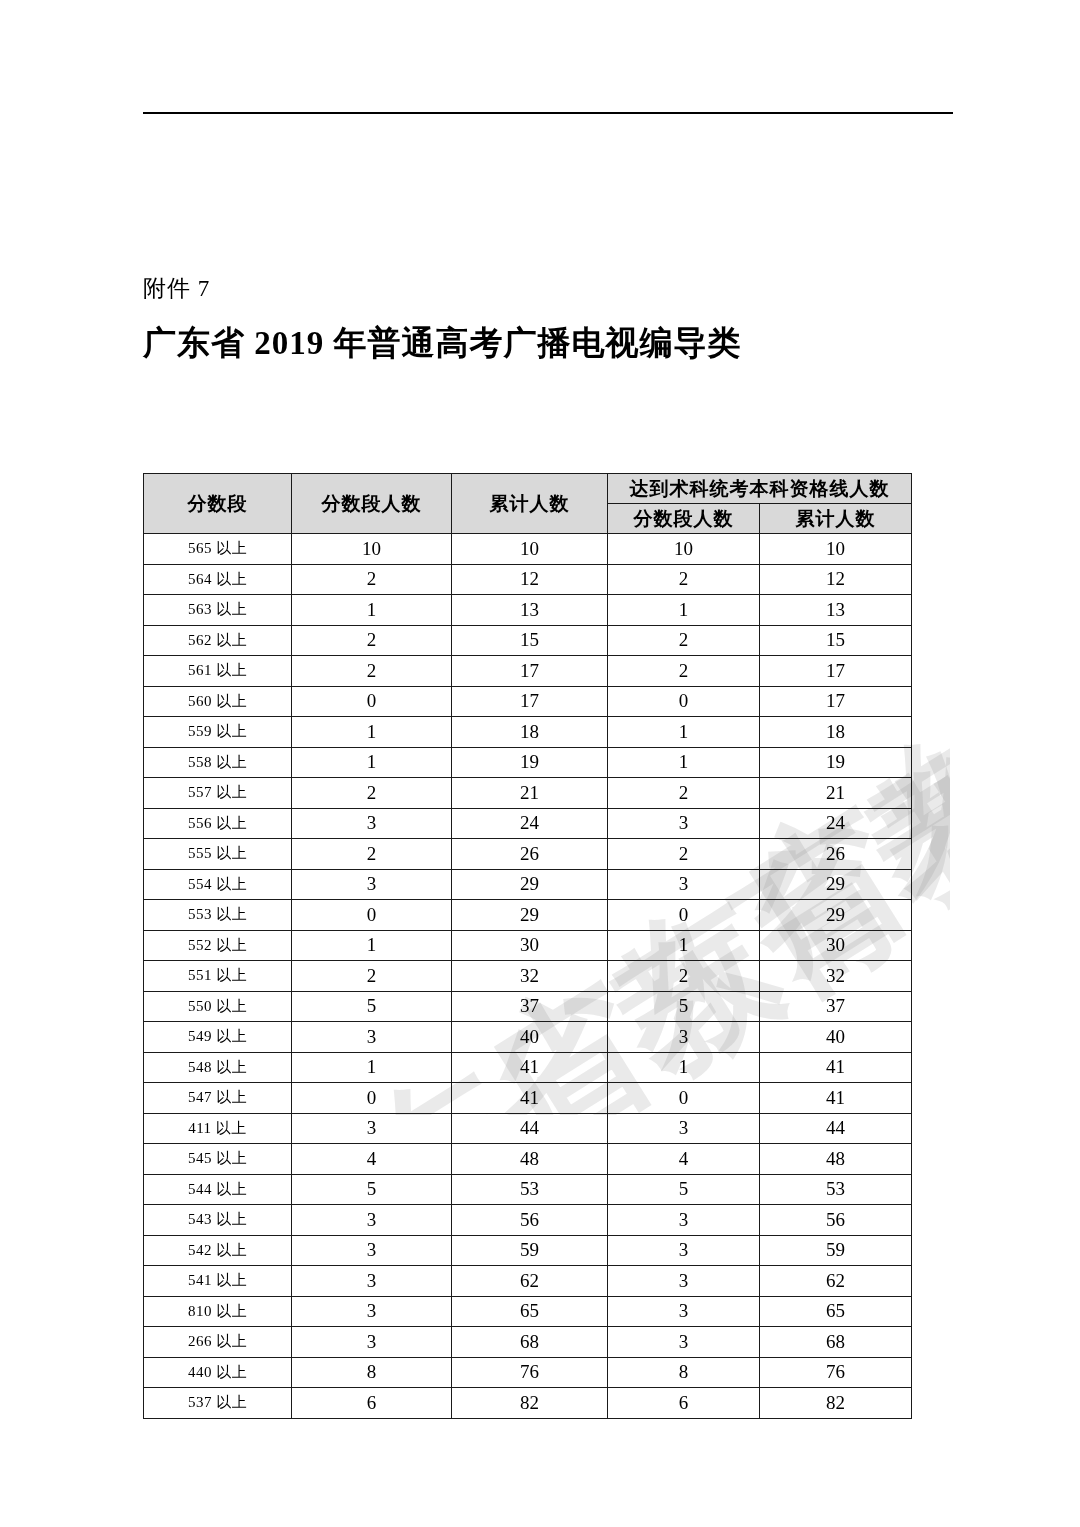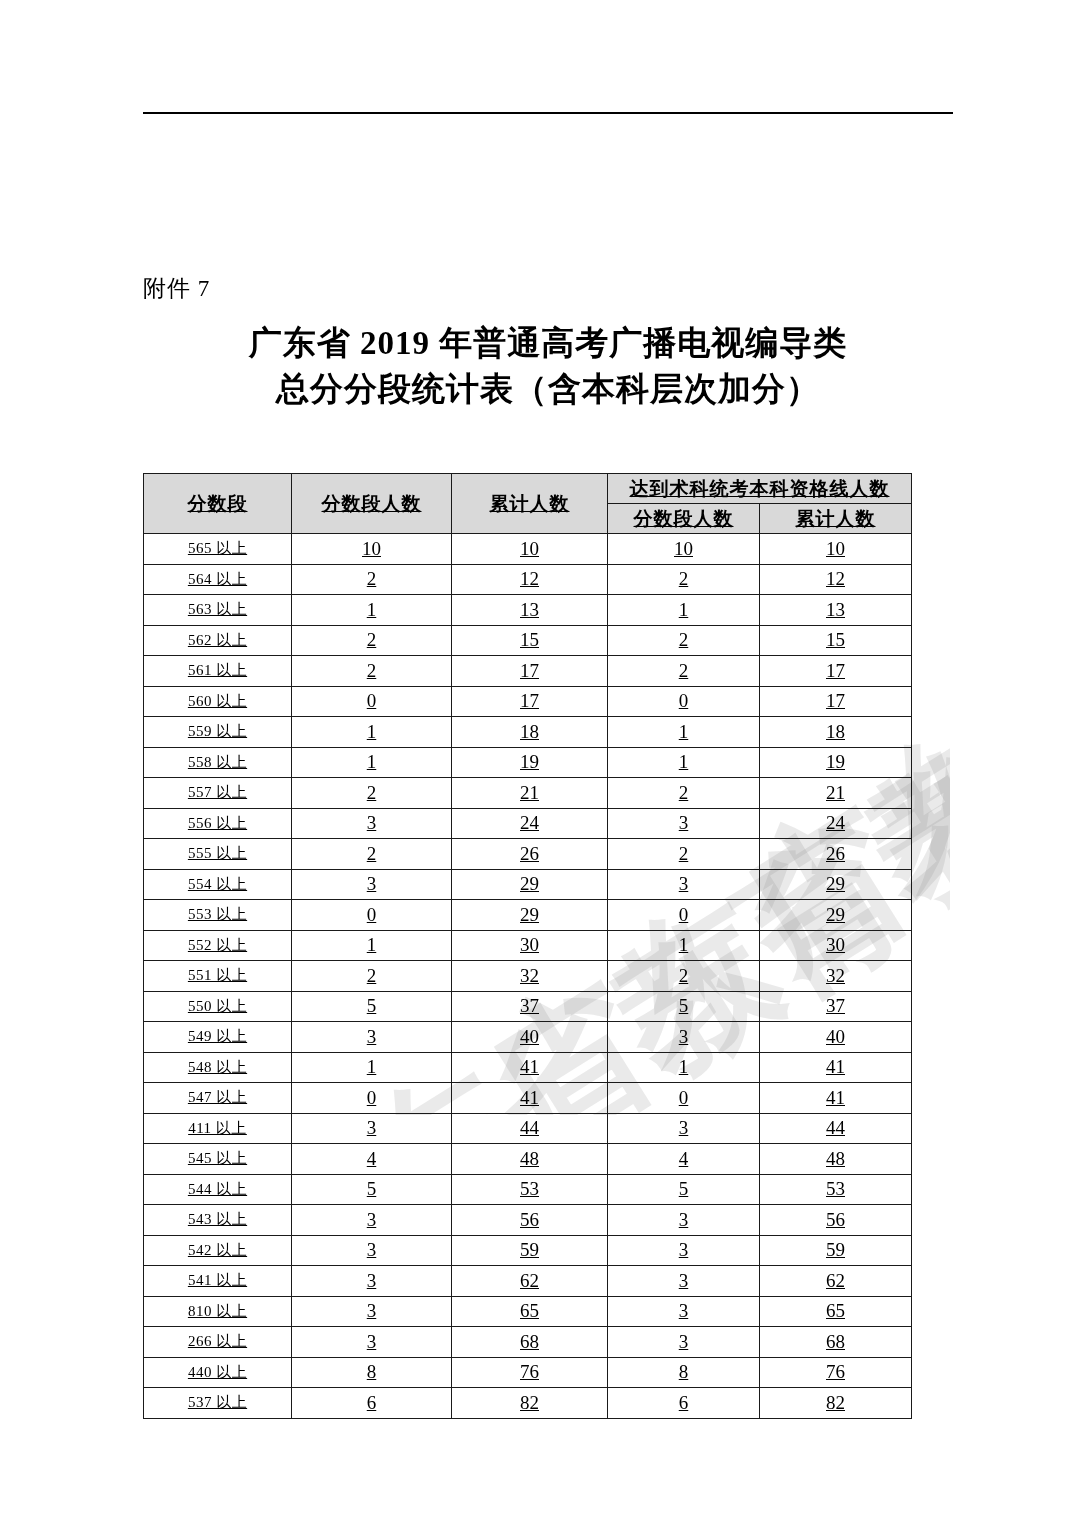--- a/index.html
+++ b/index.html
@@ -35,21 +35,20 @@
     top: 258px;
     font-size: 23px;
     font-family: "Liberation Serif", serif;
     letter-spacing: 1px;
   }
   .doc-title {
     position: absolute;
     left: 143px;
     top: 305px;
     width: 810px;
-    text-align: center;
     font-size: 33px;
     font-weight: bold;
     line-height: 46px;
     letter-spacing: 1px;
   }
   .doc-title .line2 {
     display: block;
   }
 
   
@@ -80,21 +79,20 @@
   .table-wrap {
     position: absolute;
     left: 143px;
     top: 458px;
     width: 768px;
   }
   table.score-table {
     border-collapse: collapse;
     width: 768px;
     table-layout: fixed;
-    text-decoration: underline;
   }
   table.score-table th,
   table.score-table td {
     border: 1px solid #1a1a1a;
     font-family: "Liberation Serif", serif;
     text-align: center;
     vertical-align: middle;
     padding: 0;
   }
   thead th {
@@ -128,21 +126,20 @@
 <body>
 
 <div class="page">
 
   <div class="top-rule"></div>
 
   <div class="attachment-label">附件 7</div>
 
   <div class="doc-title">
     <span class="line1">广东省 2019 年普通高考广播电视编导类</span>
-    <span class="line2">总分分段统计表（含本科层次加分）</span>
   </div>
 
   <div class="watermark">
     <span class="wm1">广东省教育考试院</span>
     <span class="wm2">广东省教育考试院</span>
     <span class="wm3">广东省教育考试院</span>
     <span class="wm4">广东省教育考试院</span>
   </div>
 
   <div class="table-wrap">

